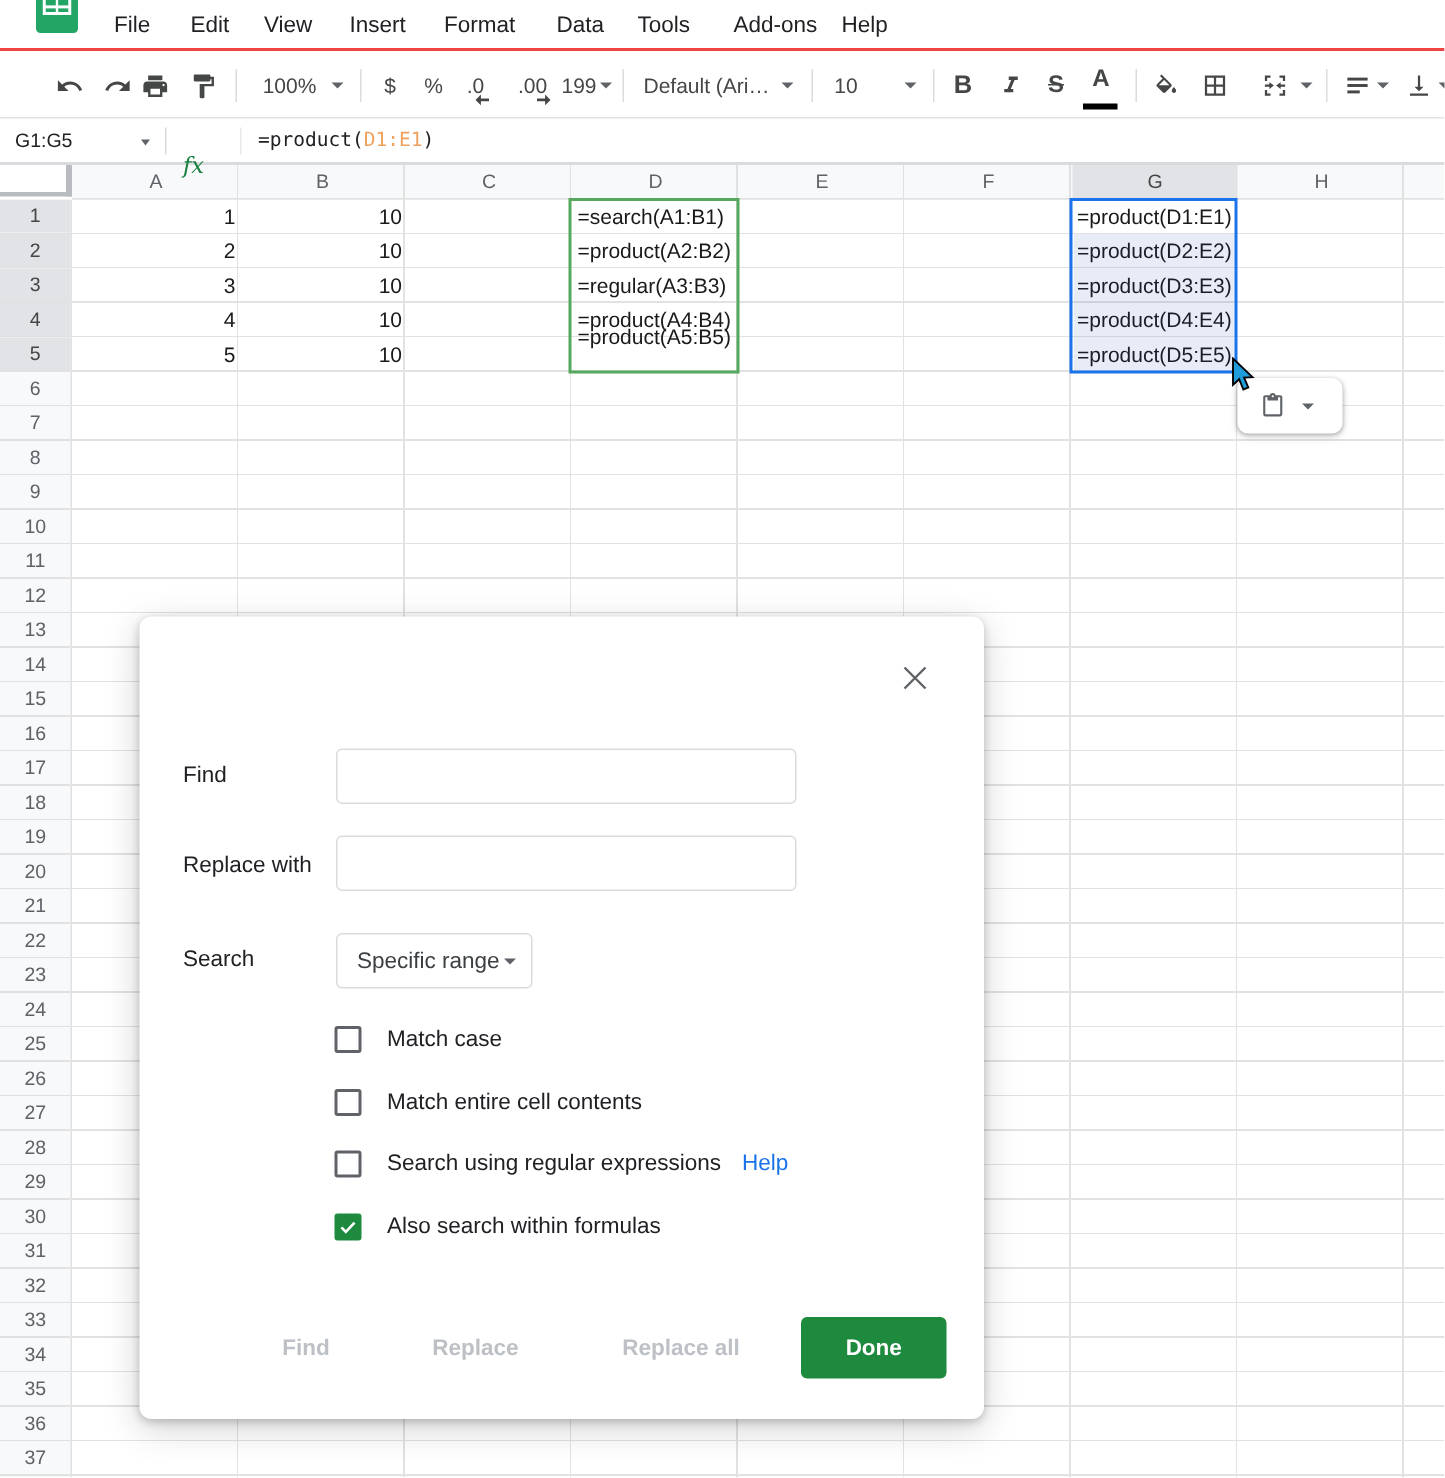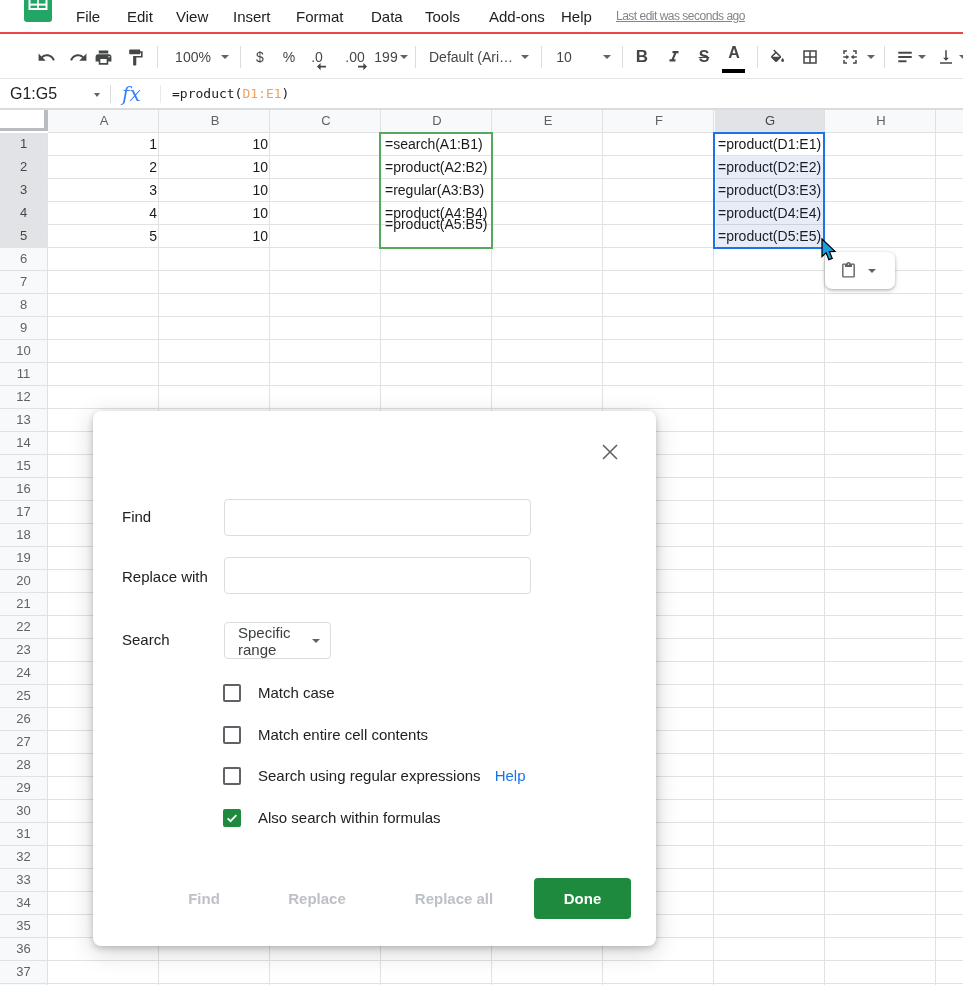--- a/index.html
+++ b/index.html
@@ -23,23 +23,23 @@
     justify-content:center; color:#444746; }
   .tsep { position:absolute; top:11px; width:1px; height:22px; background:#dadce0; }
   .tlabel { font-size:14px; color:#444746;text-align:center; }
   .caret { width:0; height:0; border-left:4px solid transparent; border-right:4px solid transparent;
     border-top:4.5px solid #5f6368; display:inline-block; }
 
   
   .formulabar { position:absolute; left:0; top:80px; width:963px; height:30px; background:#fff;
     border-bottom:2px solid #d9dbde; z-index:5; }
   .namebox { position:absolute; left:10px; top:0; height:28px; line-height:28px;
-    font-size:16px; color:#202124; }
-  .fx { position:absolute; left:122px; top:0; height:28px; line-height:28px;
-    font-family:"DejaVu Serif", serif; font-style:italic; font-size:20px; color:#3b82f6; }
+    font-size:13px; color:#202124; }
+  .fx { position:absolute; left:122px; top:16px; height:28px; line-height:28px;
+    font-family:"DejaVu Serif", serif; font-style:italic; font-size:15px; color:#15803d; }
   .formula { position:absolute; left:172px; top:0; height:28px; line-height:28px;
     font-family:"DejaVu Sans Mono", monospace; font-size:13px; color:#202124; }
   .fsep { position:absolute; top:5px; width:1px; height:18px; background:#d9dbde; }
 
   
   .grid { position:absolute; left:0; top:110px; width:963px; height:875px; overflow:hidden;
     background:#fff; }
   .colheaders { position:absolute; left:48px; top:0; width:915px; height:23px; background:#f8f9fa;
     border-bottom:1px solid #e1e1e1; }
   .colheaders .vlines { position:absolute; inset:0;
@@ -80,21 +80,21 @@
   .dialog { position:absolute; left:93px; top:411px; width:563px; height:535px; background:#fff;
     border-radius:8px; box-shadow:0 2px 6px rgba(0,0,0,0.2), 0 6px 24px rgba(0,0,0,0.18);
     z-index:10; }
   .dlg-title { position:absolute; left:27px; top:27px; font-size:24px; color:#202124; }
   .dlg-close { position:absolute; left:505px; top:29px; width:24px; height:24px; color:#5f6368; }
   .dlg-label { position:absolute; left:29px; font-size:15px; color:#202124; height:20px;
     line-height:20px; }
   .dlg-input { position:absolute; left:131px; width:307px; height:37px;
     border:1px solid #dadce0; border-radius:4px; background:#fff; font-size:15px;
     color:#202124; padding:0 10px; outline:none; font-family:"Liberation Sans",sans-serif; }
-  .dlg-select { position:absolute; left:131px; width:107px; height:37px; border:1px solid #dadce0;
+  .dlg-select { position:absolute; left:131px; width:131px; height:37px; border:1px solid #dadce0;
     border-radius:4px; font-size:15px; color:#3c4043; display:flex; align-items:center;
     padding-left:13px; }
   .dlg-select .caret { position:absolute; right:10px; }
   .dlg-range { position:absolute; left:273px; width:165px; height:37px; border:1px solid #dadce0;
     border-radius:4px; font-size:15px; color:#3c4043; display:flex; align-items:center;
     padding-left:12px; }
   .dlg-range svg { position:absolute; right:11px; }
   .chk-row { position:absolute; left:130px; height:18px; }
   .chk-box { position:absolute; left:0; top:0; width:18px; height:18px; border:2px solid #5f6368;
     border-radius:2px; background:#fff; }
@@ -128,21 +128,20 @@
         <span class="menu-item" style="left: 65px; padding: 0px 11px;">File</span>
         <span class="menu-item" style="left: 116px; padding: 0px 11px;">Edit</span>
         <span class="menu-item" style="left: 165px; padding: 0px 11px;">View</span>
         <span class="menu-item" style="left: 222px; padding: 0px 11px;">Insert</span>
         <span class="menu-item" style="left: 285px; padding: 0px 11px;">Format</span>
         <span class="menu-item" style="left: 360px; padding: 0px 11px;">Data</span>
         <span class="menu-item" style="left: 414px; padding: 0px 11px;">Tools</span>
         <span class="menu-item" style="left: 478px; padding: 0px 11px;">Add-ons</span>
         <span class="menu-item" style="left: 550px; padding: 0px 11px;">Help</span>
       </div>
-    <span class="last-edit" style="left:616px">Last edit was seconds ago</span>
   </div>
 
   <div class="toolbar">
     <div class="tbtn" style="left:33px;width:26px">
       <svg width="19" height="19" viewBox="0 0 24 24" fill="#444746">
           <path d="M12.5 8c-2.65 0-5.05.99-6.9 2.6L2 7v9h9l-3.62-3.62c1.39-1.16 3.16-1.88 5.12-1.88 3.54 0 6.55 2.31 7.6 5.5l2.37-.78C21.08 11.03 17.15 8 12.5 8z"></path>
         </svg>
     </div>
     <div class="tbtn" style="left:65px;width:26px">
       <svg width="19" height="19" viewBox="0 0 24 24" fill="#444746">

